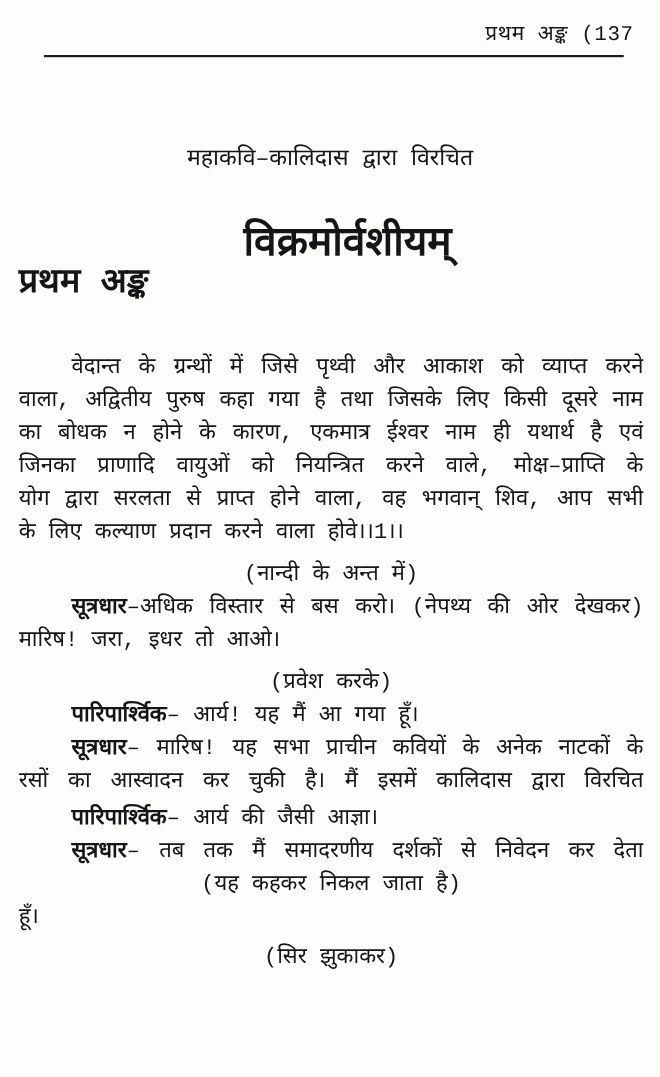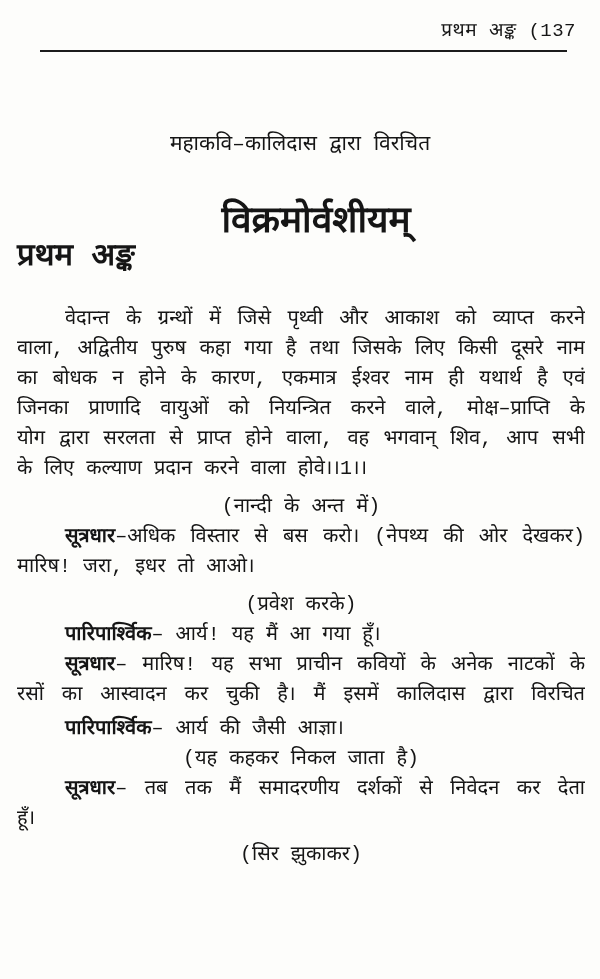--- a/index.html
+++ b/index.html
@@ -58,21 +58,21 @@
     top: 226px;
     left: 11px;
     width: 100%;
     text-align: left;
     font-size: 31px;
     font-weight: 700;
     margin: 6px;
   }
   .body {
     position: absolute;
-    top: 304px;
+    top: 320px;
     left: 17px;
     right: 15px;
     font-size: 20px;
   }
   .line {
     line-height: 30px;
     height: 30px;
     overflow: hidden;
     text-align: left;
   }
@@ -118,21 +118,21 @@
 
     <div class="line center mt8">(प्रवेश करके)</div>
 
     <div class="line indent"><span class="speaker">पारिपार्श्विक</span><span>– आर्य! यह मैं आ गया हूँ।</span></div>
 
     <div class="line jline indent"><span class="speaker">सूत्रधार</span><span>– मारिष! यह सभा प्राचीन कवियों के अनेक नाटकों के</span></div>
     <div class="line jline">रसों का आस्वादन कर चुकी है। मैं इसमें कालिदास द्वारा विरचित</div>
 
     <div class="line indent mt4"><span class="speaker">पारिपार्श्विक</span><span>– आर्य की जैसी आज्ञा।</span></div>
 
+    <div class="line jline indent"><span class="speaker">सूत्रधार</span><span>– तब तक मैं समादरणीय दर्शकों से निवेदन कर देता</span></div>
+
     <div class="line center">(यह कहकर निकल जाता है)</div>
-
-    <div class="line jline indent"><span class="speaker">सूत्रधार</span><span>– तब तक मैं समादरणीय दर्शकों से निवेदन कर देता</span></div>
     <div class="line">हूँ।</div>
 
     <div class="line center mt6">(सिर झुकाकर)</div>
 
   </div>
 </div>
 
 </body></html>

